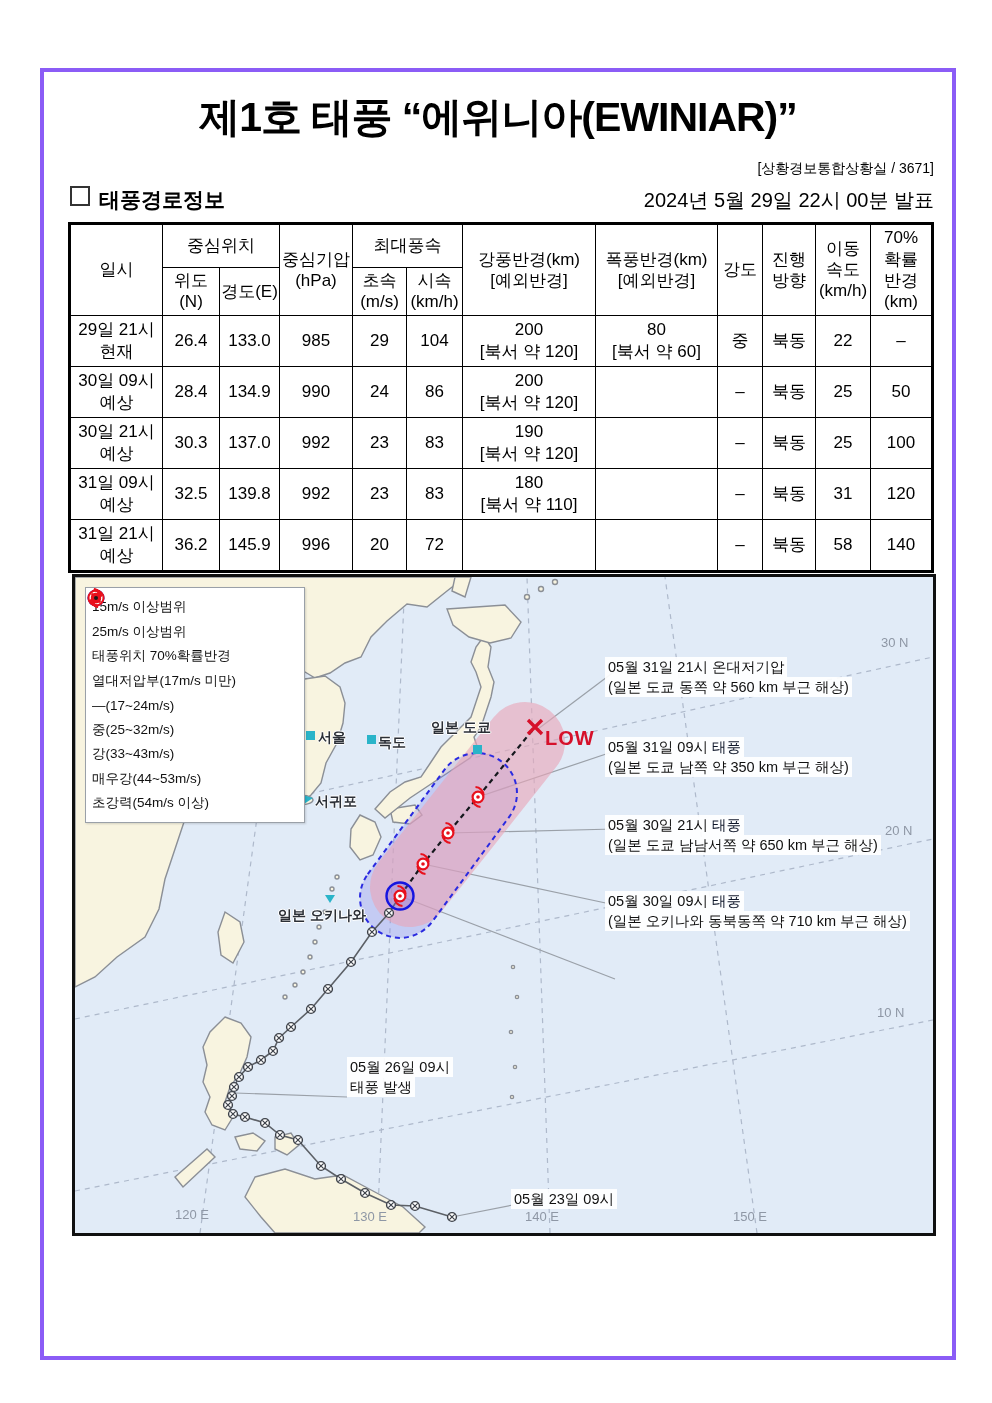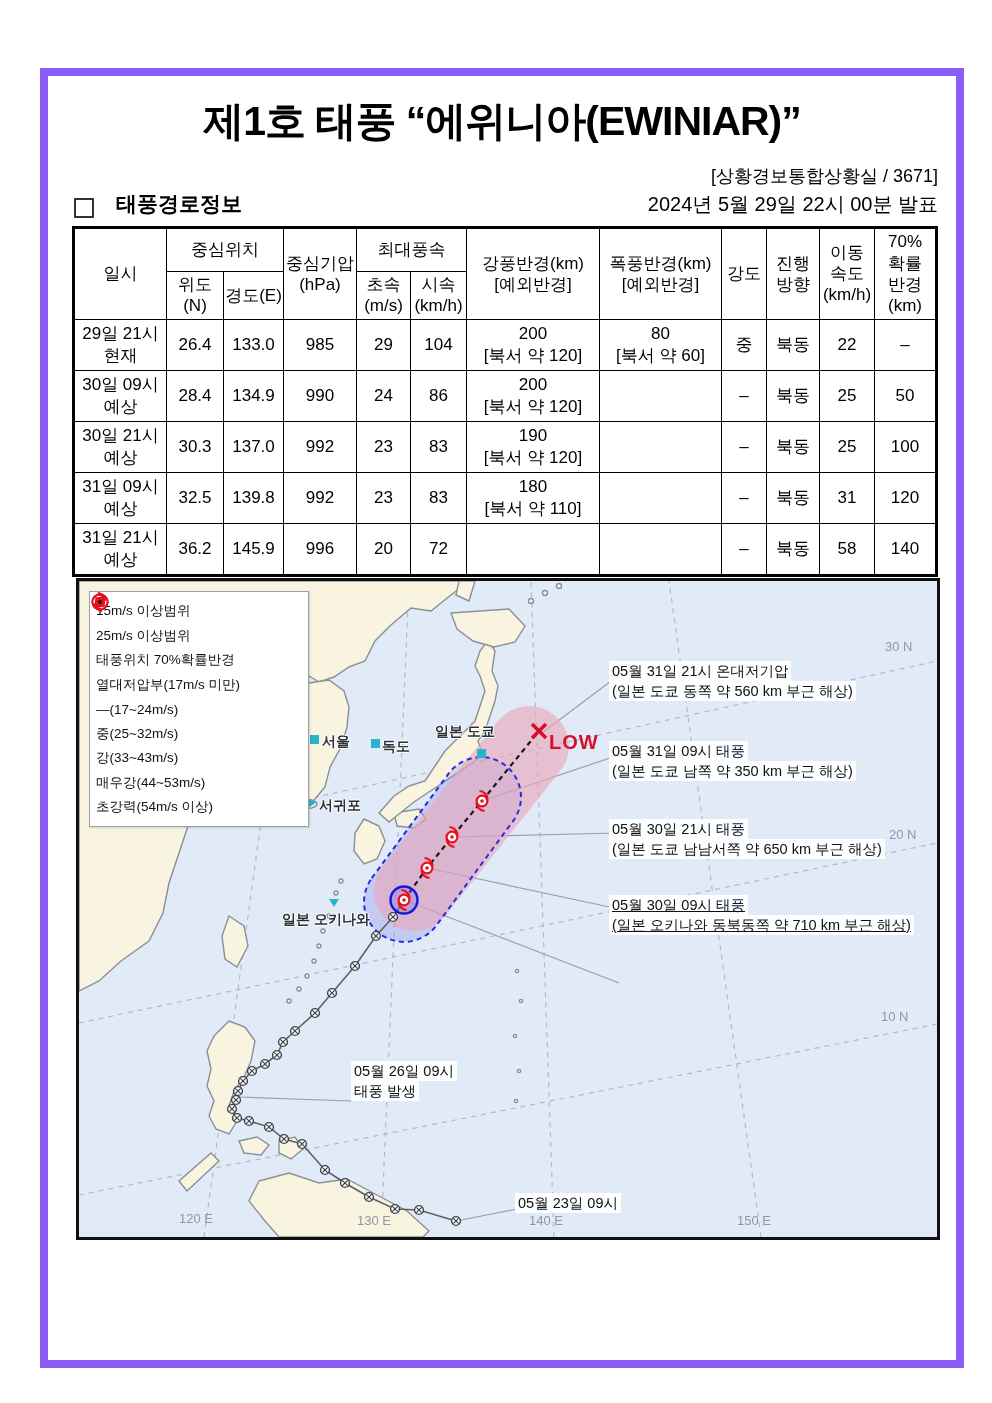--- a/index.html
+++ b/index.html
@@ -1,23 +1,23 @@
 <!DOCTYPE html>
 <html><head>
 <meta charset="utf-8">
 <style>
   html,body{margin:0;padding:0;background:#ffffff;}
   body{font-family:"Liberation Sans","DejaVu Sans",sans-serif;color:#000;}
   .page{position:relative;width:992px;height:1403px;background:#fff;overflow:hidden;}
-  .frame{position:absolute;left:40px;top:68px;width:908px;height:1284px;border:8px solid #8b5cf6;background:#fff;}
+  .frame{position:absolute;left:40px;top:68px;width:908px;height:1284px;border:4px solid #8b5cf6;background:#fff;}
 
   .title{position:absolute;left:0;top:18px;width:100%;text-align:center;font-size:41px;font-weight:bold;letter-spacing:-1px;margin:0;}
-  .org-line{position:absolute;right:18px;top:88px;font-size:18px;text-align:right;}
+  .org-line{position:absolute;right:18px;top:88px;font-size:14px;text-align:right;}
   .issue-line{position:absolute;right:18px;top:115px;font-size:20px;text-align:right;}
-  .section-row{position:absolute;left:26px;top:114px;font-size:21px;font-weight:bold;display:flex;align-items:flex-end;gap:22px;}
+  .section-row{position:absolute;left:26px;top:114px;font-size:21px;font-weight:bold;display:flex;align-items:flex-start;gap:9px;}
   .checkbox{display:inline-block;width:16px;height:16px;border:2px solid #333;background:#fff;}
 
   table.ty{position:absolute;left:24px;top:150px;border-collapse:collapse;table-layout:fixed;}
   table.ty th,table.ty td{border:1.6px solid #000;text-align:center;vertical-align:middle;
     font-size:17px;font-weight:normal;padding:2px 1px;white-space:pre-line;line-height:1.25;}
   table.ty{border:3px solid #000;}
   table.ty thead th{font-size:17px;}
   table.ty tbody td{height:46px;}
 
   .map{position:absolute;left:28px;top:502px;width:858px;height:656px;border:3px solid #101010;background:#e1ebf7;}
@@ -407,21 +407,21 @@
         <span class="ln">(일본 도쿄 남쪽 약 350 km 부근 해상)</span>
       </div>
       <div class="ann" style="left:530px;top:238px;">
         <span class="ln">
             <span>05월 30일 21시 </span>
             <span class="red">태풍</span>
             <span></span>
           </span>
         <span class="ln">(일본 도쿄 남남서쪽 약 650 km 부근 해상)</span>
       </div>
-      <div class="ann" style="left:530px;top:314px;text-decoration:underline;">
+      <div class="ann" style="left:530px;top:314px;">
         <span class="ln">
             <span>05월 30일 09시 </span>
             <span class="red">태풍</span>
             <span></span>
           </span>
         <span class="ln">(일본 오키나와 동북동쪽 약 710 km 부근 해상)</span>
       </div>
       <div class="ann" style="left:272px;top:480px;">
         <span class="ln">05월 26일 09시</span>
         <span class="ln">태풍 발생</span>

